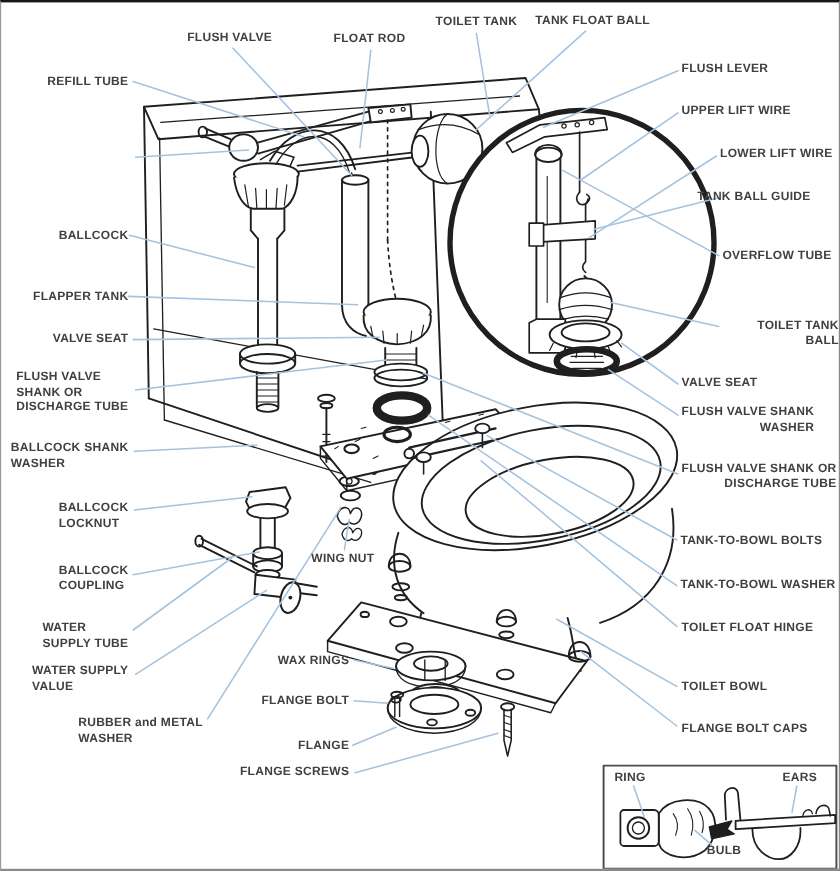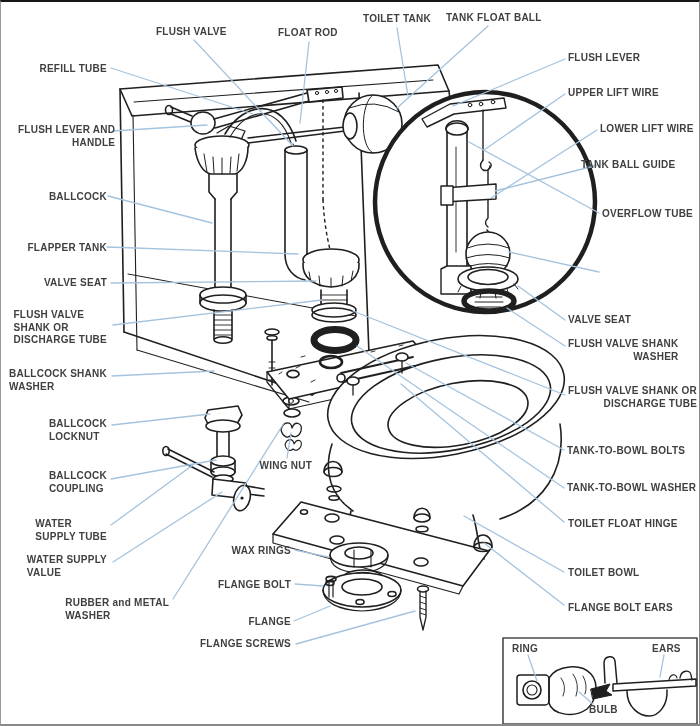--- a/index.html
+++ b/index.html
@@ -260,22 +260,20 @@
     <path d="M592,702 L578,690"></path>
   </g>
 </svg>
 
 <div class="lbl la" style="left:155px;top:24px">FLUSH VALVE</div>
 <div class="lbl la" style="left:277px;top:25px">FLOAT ROD</div>
 <div class="lbl la" style="left:362px;top:11px">TOILET TANK</div>
 <div class="lbl la" style="left:445px;top:10px">TANK FLOAT BALL</div>
 
 <div class="lbl ra" style="right:592px;top:61px">REFILL TUBE</div>
-<div class="lbl la" style="left:17px;top:122px">FLUSH LEVER AND
-HANDLE</div>
 <div class="lbl ra" style="right:592px;top:189px">BALLCOCK</div>
 <div class="lbl ra" style="right:592px;top:240px">FLAPPER TANK</div>
 <div class="lbl ra" style="right:592px;top:275px">VALVE SEAT</div>
 <div class="lbl ra" style="right:592px;top:307px">FLUSH VALVE
 SHANK OR
 DISCHARGE TUBE</div>
 <div class="lbl ra" style="right:592px;top:366px">BALLCOCK SHANK
 WASHER</div>
 <div class="lbl ra" style="right:592px;top:416px">BALLCOCK
 LOCKNUT</div>
@@ -292,28 +290,29 @@
 <div class="lbl ra" style="right:408px;top:543px">WAX RINGS</div>
 <div class="lbl ra" style="right:408px;top:577px">FLANGE BOLT</div>
 <div class="lbl ra" style="right:408px;top:614px">FLANGE</div>
 <div class="lbl ra" style="right:408px;top:636px">FLANGE SCREWS</div>
 
 <div class="lbl la" style="left:567px;top:50px">FLUSH LEVER</div>
 <div class="lbl la" style="left:567px;top:85px">UPPER LIFT WIRE</div>
 <div class="lbl la" style="left:599px;top:121px">LOWER LIFT WIRE</div>
 <div class="lbl la" style="left:580px;top:157px">TANK BALL GUIDE</div>
 <div class="lbl la" style="left:601px;top:206px">OVERFLOW TUBE</div>
+<div class="lbl la" style="left:601px;top:264px">TOILET TANK BALL</div>
 <div class="lbl la" style="left:567px;top:312px">VALVE SEAT</div>
 <div class="lbl la" style="left:567px;top:336px">FLUSH VALVE SHANK
 WASHER</div>
 <div class="lbl la" style="left:567px;top:383px">FLUSH VALVE SHANK OR
 DISCHARGE TUBE</div>
 <div class="lbl la" style="left:566px;top:443px">TANK-TO-BOWL BOLTS</div>
 <div class="lbl la" style="left:566px;top:480px">TANK-TO-BOWL WASHER</div>
 <div class="lbl la" style="left:567px;top:516px">TOILET FLOAT HINGE</div>
 <div class="lbl la" style="left:567px;top:565px">TOILET BOWL</div>
-<div class="lbl la" style="left:567px;top:600px">FLANGE BOLT EARS</div>
+<div class="lbl la" style="left:567px;top:600px">FLANGE BOLT CAPS</div>
 
 <div class="lbl la" style="left:511px;top:641px">RING</div>
 <div class="lbl la" style="left:651px;top:641px">EARS</div>
 <div class="lbl la" style="left:588px;top:702px">BULB</div>
 
 </div>
 
 </body></html>

